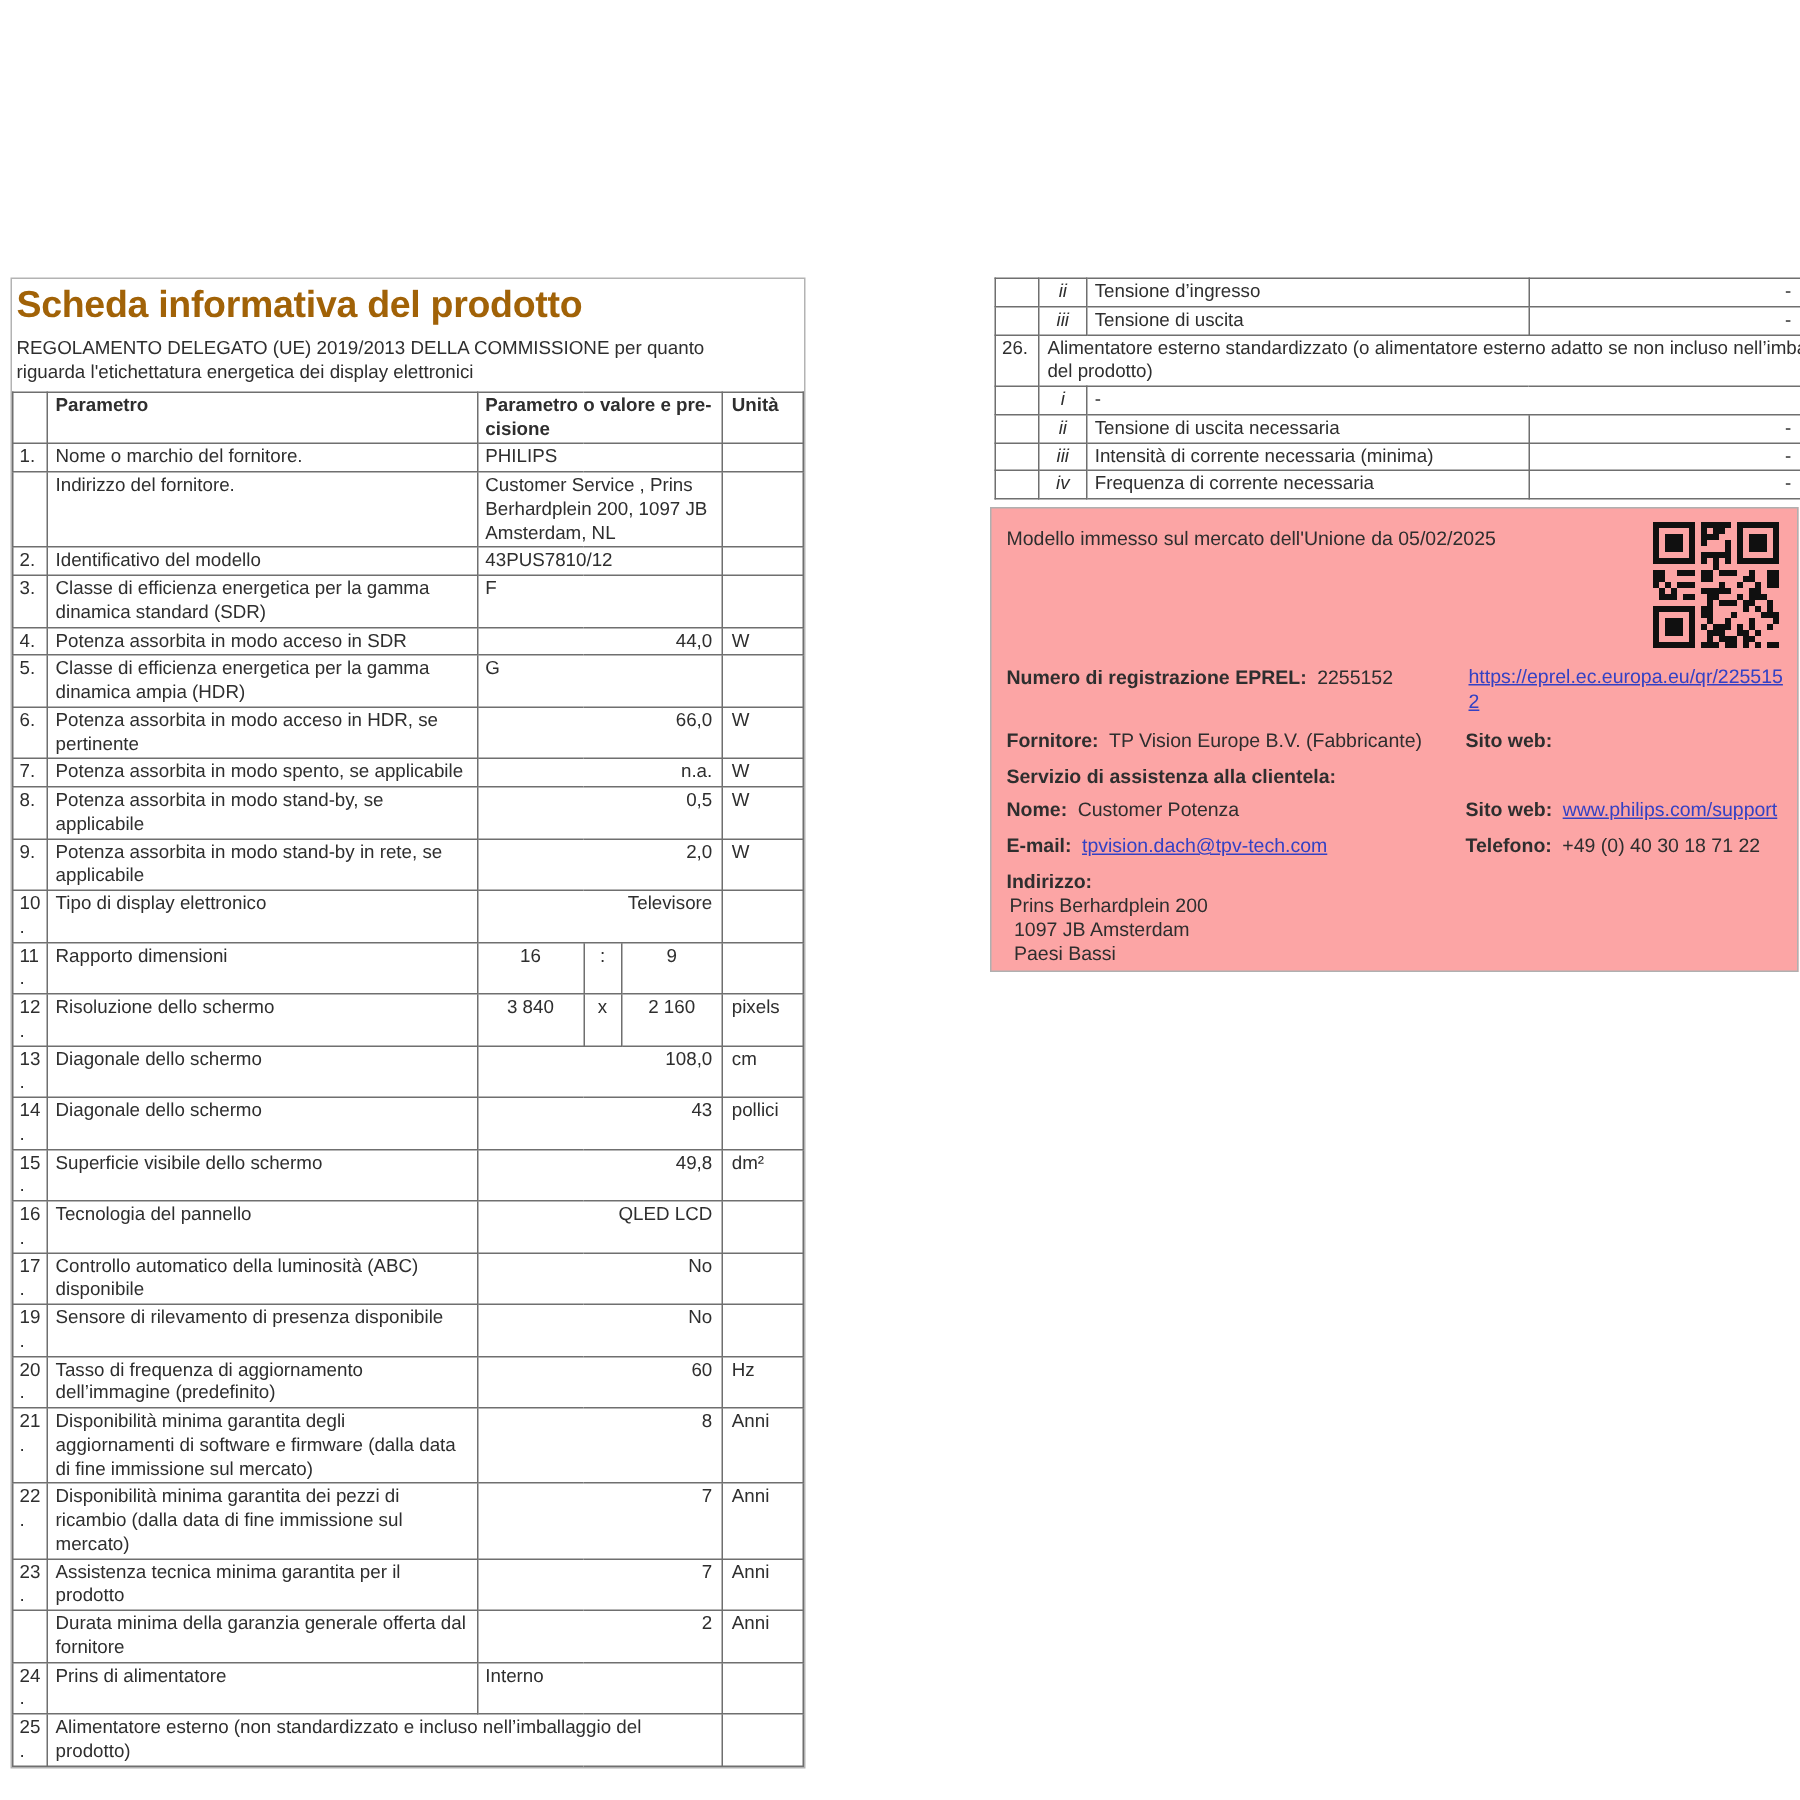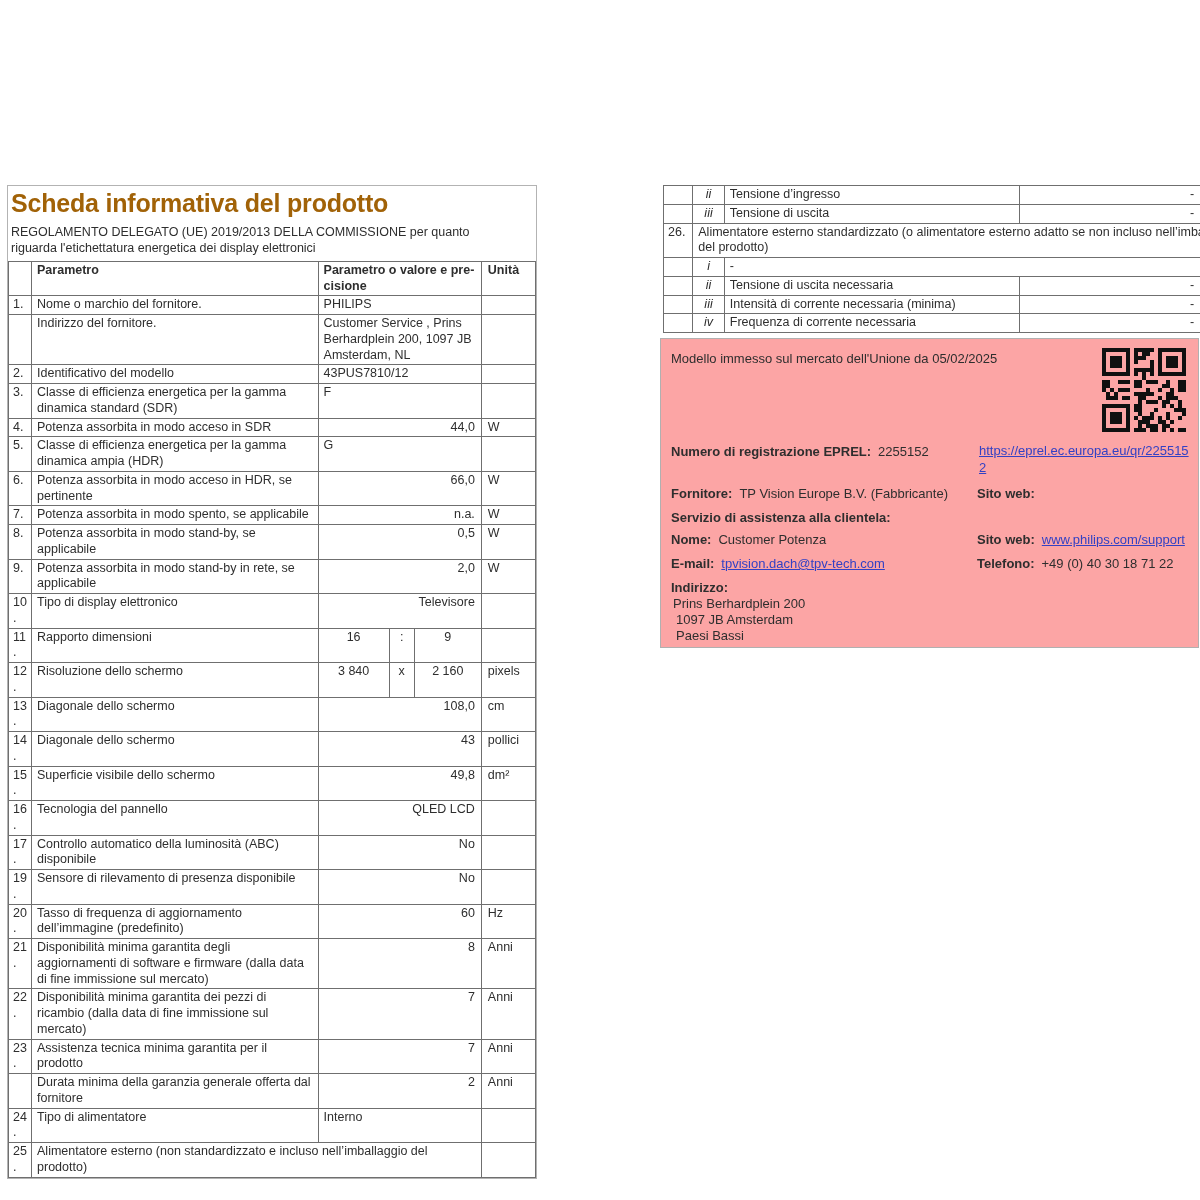--- a/index.html
+++ b/index.html
@@ -224,21 +224,21 @@
           <td class="c-unit">Anni</td>
         </tr>
         <tr>
           <td class="c-num"></td>
           <td colspan="2">Durata minima della garanzia generale offerta dal fornitore</td>
           <td class="c-val-r" colspan="3">2</td>
           <td class="c-unit">Anni</td>
         </tr>
         <tr>
           <td class="c-num">24.</td>
-          <td colspan="2">Tipo di alimentatore</td>
+          <td colspan="2">Prins di alimentatore</td>
           <td class="c-val-l" colspan="3">Interno</td>
           <td class="c-unit"></td>
         </tr>
         <tr>
           <td class="c-num">25.</td>
           <td colspan="5">Alimentatore esterno (non standardizzato e incluso nell’imballaggio del prodotto)</td>
           <td class="c-unit"></td>
         </tr>
       </tbody>
   </table>

